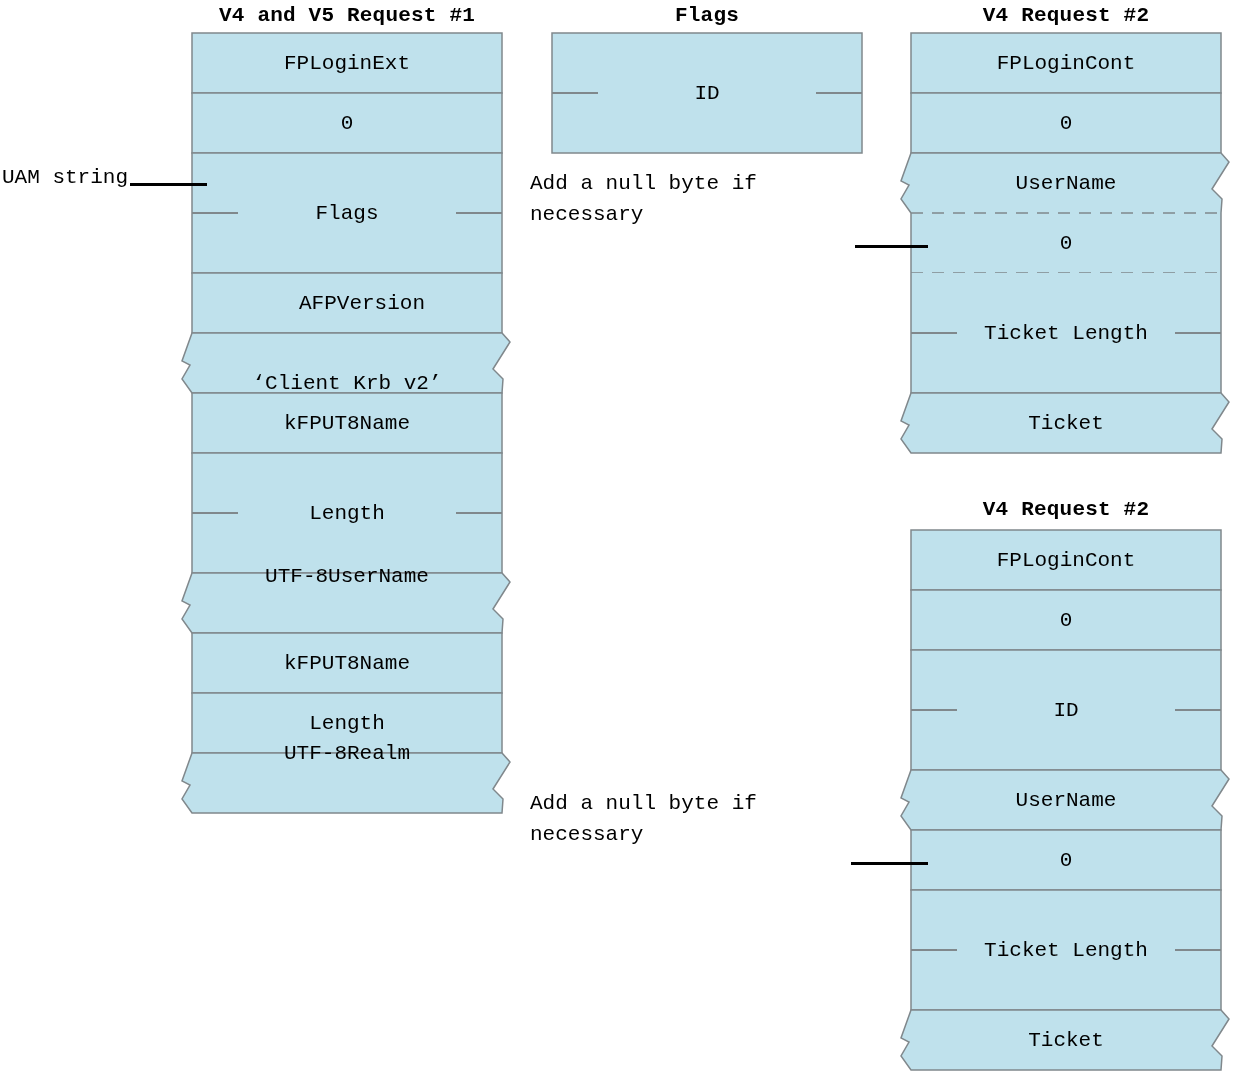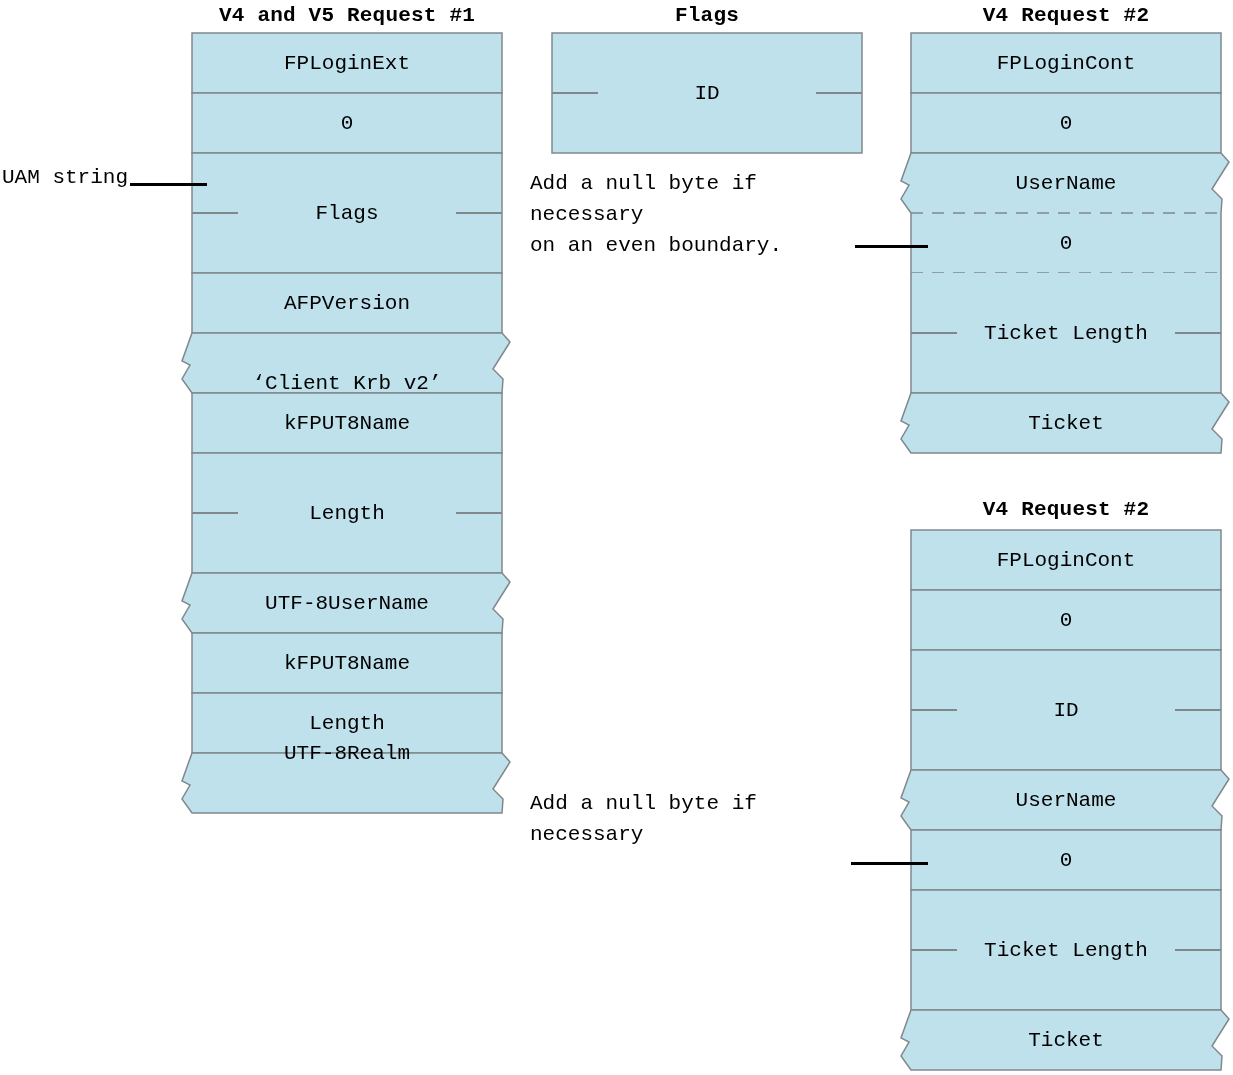--- a/index.html
+++ b/index.html
@@ -99,25 +99,25 @@
   </svg>
 
   <div class="label title" style="left:347px; top:15px;">V4 and V5 Request #1</div>
   <div class="label title" style="left:707px; top:15px;">Flags</div>
   <div class="label title" style="left:1066px; top:15px;">V4 Request #2</div>
   <div class="label title" style="left:1066px; top:509px;">V4 Request #2</div>
 
   <div class="label" style="left:347px; top:63px;">FPLoginExt</div>
   <div class="label" style="left:347px; top:123px;">0</div>
   <div class="label" style="left:347px; top:213px;">Flags</div>
-  <div class="label" style="left:347px; top:303px;">AFPVersion</div>
+  <div class="label" style="left:362px; top:303px;">AFPVersion</div>
   <div class="label" style="left:347px; top:383px;">‘Client Krb v2’</div>
   <div class="label" style="left:347px; top:423px;">kFPUT8Name</div>
   <div class="label" style="left:347px; top:513px;">Length</div>
-  <div class="label" style="left:347px; top:603px;">UTF-8UserName</div>
+  <div class="label" style="left:347px; top:576px;">UTF-8UserName</div>
   <div class="label" style="left:347px; top:663px;">kFPUT8Name</div>
   <div class="label" style="left:347px; top:723px;">Length</div>
   <div class="label" style="left:347px; top:753px;">UTF-8Realm</div>
 
   <div class="label" style="left:707px; top:93px;">ID</div>
 
   <div class="label" style="left:1066px; top:63px;">FPLoginCont</div>
   <div class="label" style="left:1066px; top:123px;">0</div>
   <div class="label" style="left:1066px; top:183px;">UserName</div>
   <div class="label" style="left:1066px; top:243px;">0</div>
@@ -129,20 +129,19 @@
   <div class="label" style="left:1066px; top:710px;">ID</div>
   <div class="label" style="left:1066px; top:800px;">UserName</div>
   <div class="label" style="left:1066px; top:860px;">0</div>
   <div class="label" style="left:1066px; top:950px;">Ticket Length</div>
   <div class="label" style="left:1066px; top:1040px;">Ticket</div>
 
   <div class="note-left" style="left:2px; top:164px;">UAM string</div>
 
   <div class="note" style="left:530px; top:168px; width:316px;">
     <div>Add a null byte if necessary</div>
-    <div>on an even boundary.</div>
   </div>
 
   <div class="note" style="left:530px; top:788px; width:316px;">
     <div>Add a null byte if necessary</div>
   </div>
 
 </div>
 
 </body></html>

